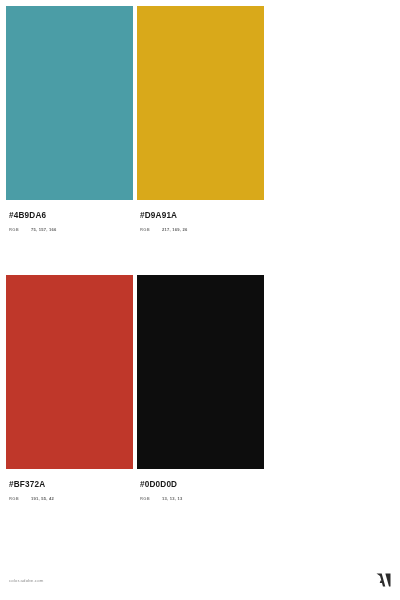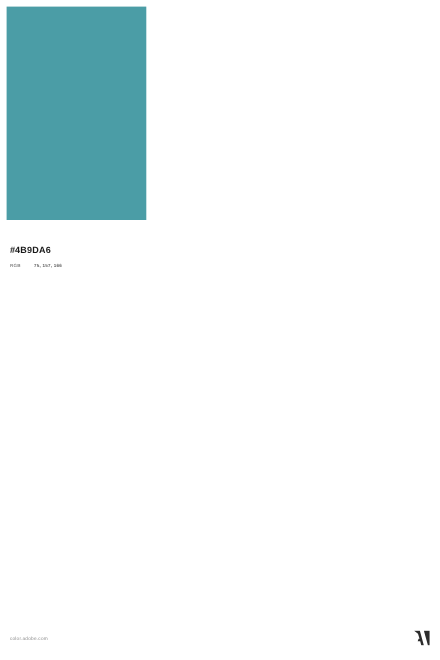--- a/index.html
+++ b/index.html
@@ -50,21 +50,21 @@
     visibility: hidden;
   }
 
   .swatch-chip {
     width: 127px;
     height: 194px;
     display: block;
   }
 
   .swatch-meta {
-    padding-top: 23px;
+    padding-top: 11px;
     padding-left: 3px;
     box-sizing: border-box;
   }
 
   .swatch-hex {
     font-size: 8.2px;
     font-weight: bold;
     color: #1a1a1a;
     letter-spacing: 0.18px;
     line-height: 10px;
@@ -137,26 +137,63 @@
         <div class="swatch-chip" style="background-color: rgb(75, 157, 166);"></div>
         <div class="swatch-meta">
           <div class="swatch-hex">#4B9DA6</div>
           <div class="swatch-rgb-line">
             <span class="swatch-rgb-label">RGB</span>
             <span class="swatch-rgb-value">75, 157, 166</span>
           </div>
         </div>
       </div>
 
+      <div class="swatch-cell">
+        <div class="swatch-chip" style="background-color: rgb(217, 169, 26);"></div>
+        <div class="swatch-meta">
+          <div class="swatch-hex">#D9A91A</div>
+          <div class="swatch-rgb-line">
+            <span class="swatch-rgb-label">RGB</span>
+            <span class="swatch-rgb-value">217, 169, 26</span>
+          </div>
+        </div>
+      </div>
 
 
     </div>
 
     <div class="row-gap"></div>
 
+    <div class="swatch-row">
+
+      <div class="swatch-cell">
+        <div class="swatch-chip" style="background-color: rgb(191, 55, 42);"></div>
+        <div class="swatch-meta">
+          <div class="swatch-hex">#BF372A</div>
+          <div class="swatch-rgb-line">
+            <span class="swatch-rgb-label">RGB</span>
+            <span class="swatch-rgb-value">191, 55, 42</span>
+          </div>
+        </div>
+      </div>
+
+      <div class="swatch-cell">
+        <div class="swatch-chip" style="background-color: rgb(13, 13, 13);"></div>
+        <div class="swatch-meta">
+          <div class="swatch-hex">#0D0D0D</div>
+          <div class="swatch-rgb-line">
+            <span class="swatch-rgb-label">RGB</span>
+            <span class="swatch-rgb-value">13, 13, 13</span>
+          </div>
+        </div>
+      </div>
+
+      <div class="swatch-cell empty"></div>
+
+    </div>
 
   </div>
 
   <div class="spacer"></div>
 
   <div class="footer">
     <span class="footer-url">color.adobe.com</span>
     <span class="adobe-logo-wrap">
       <svg class="adobe-logo" viewBox="0 0 30 28" xmlns="http://www.w3.org/2000/svg" aria-hidden="true">
         <path d="M1 1 H11.4 L18.6 27 H13.9 L12.0 19.9 H7.4 L9.1 15.2 H10.8 L8.0 6.2 Z" fill="#2C2C2C"></path>

